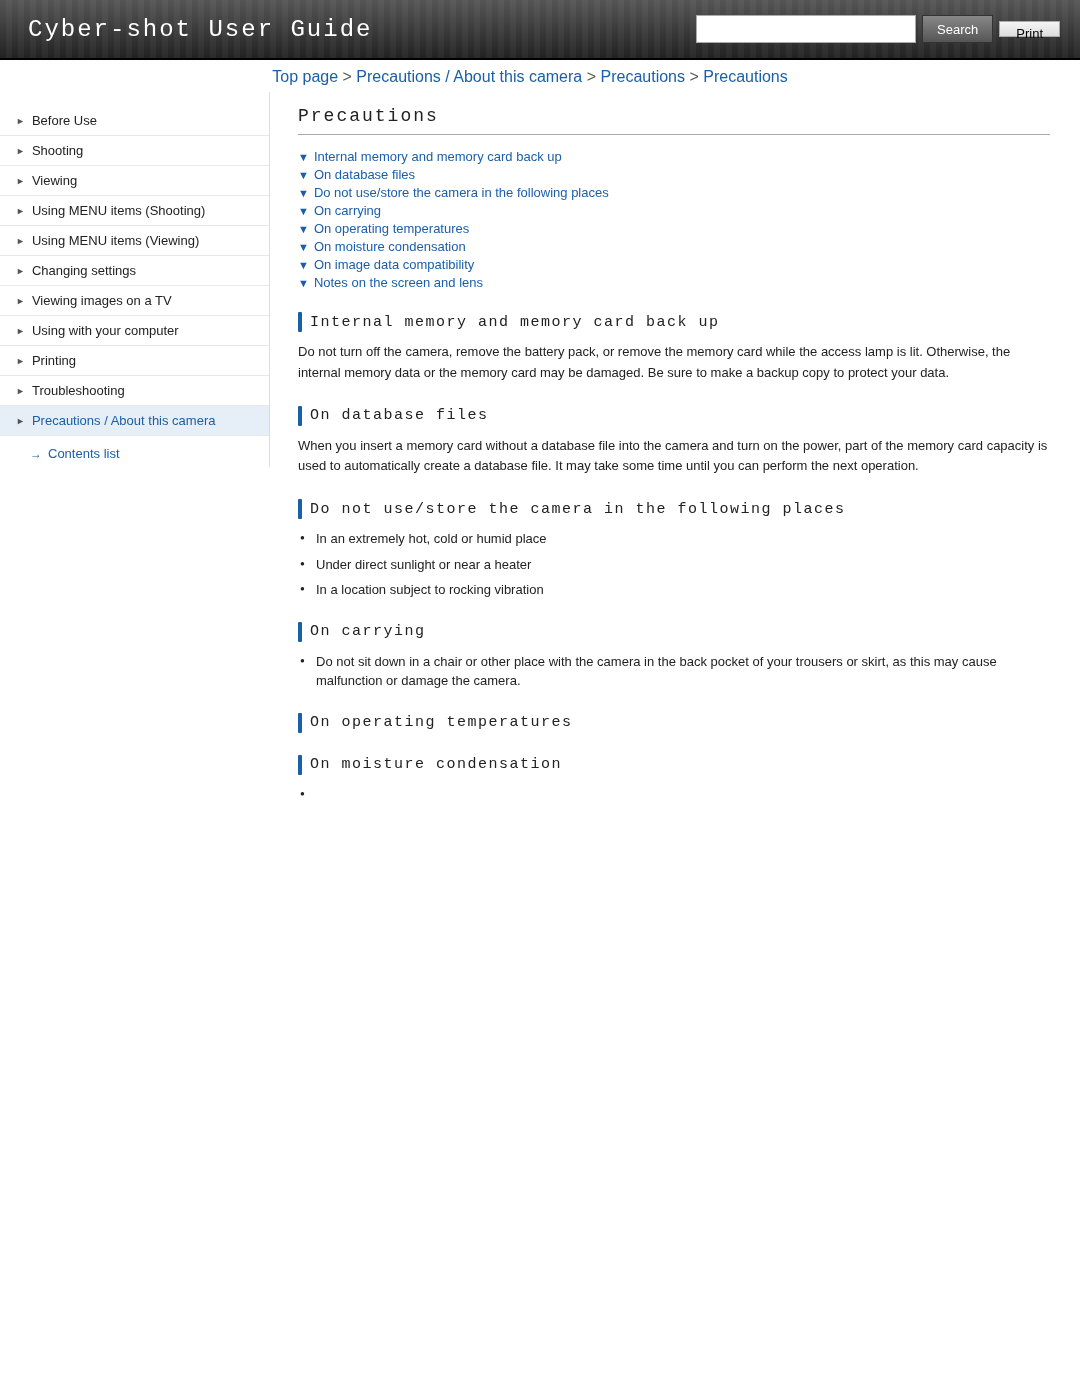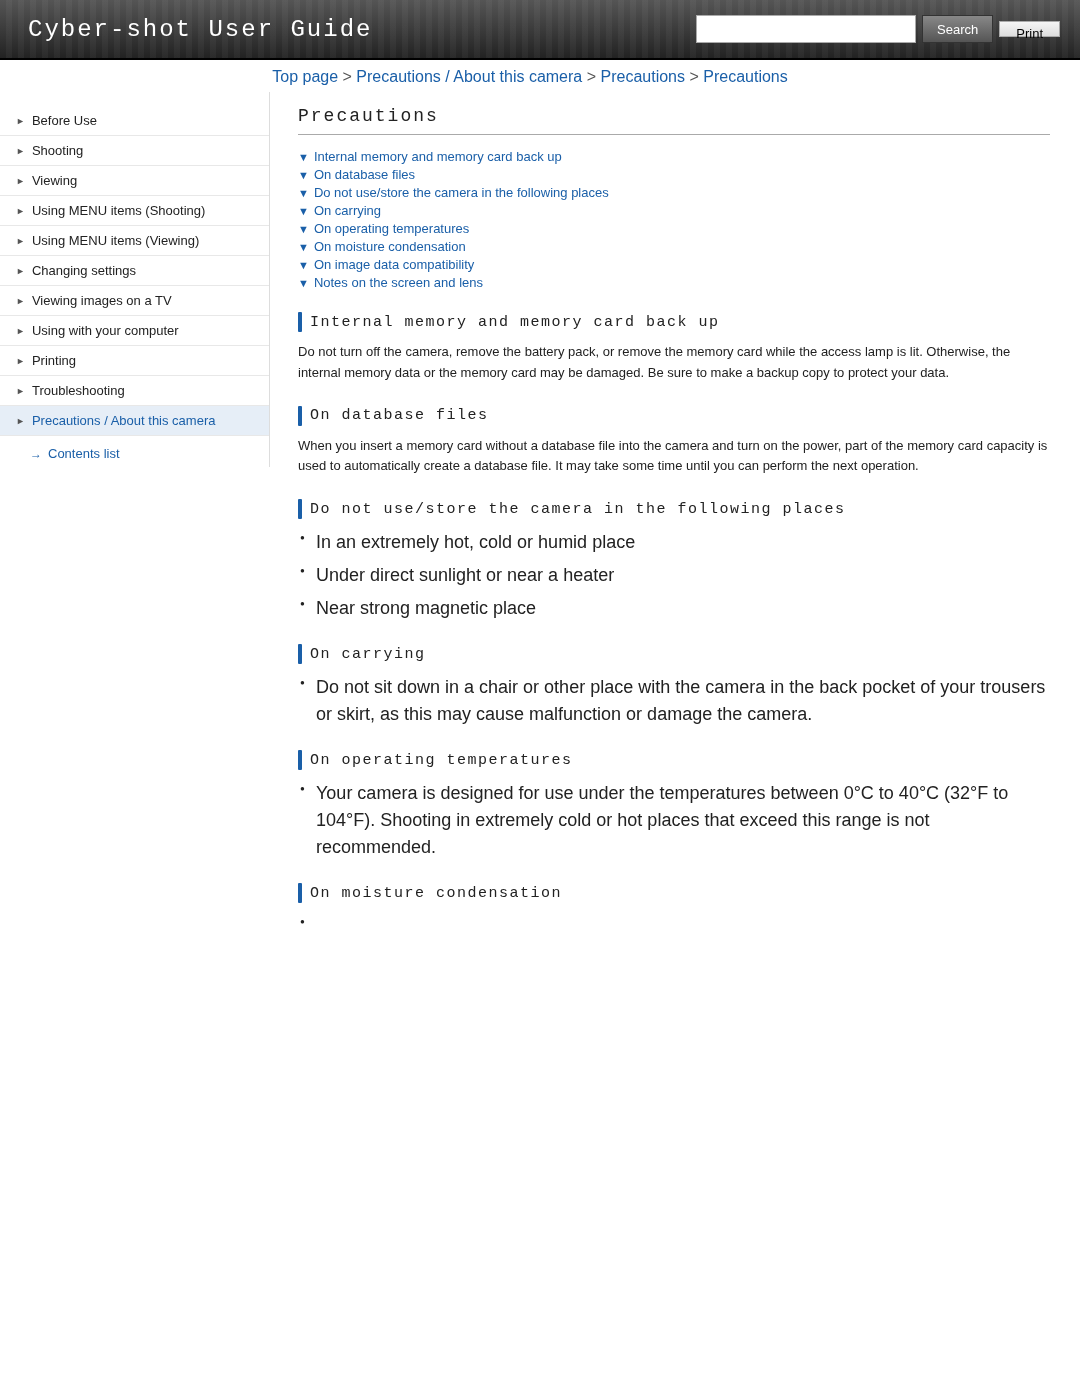--- a/index.html
+++ b/index.html
@@ -204,21 +204,21 @@
     
     .bullet-list {
       list-style: none;
       padding: 0;
       margin: 0 0 10px 0;
     }
     .bullet-list li {
       padding-left: 18px;
       position: relative;
       margin-bottom: 6px;
-      font-size: 18px;
+      font-size: 13px;
       line-height: 1.5;
     }
     .bullet-list li::before {
       content: '●';
       position: absolute;
       left: 2px;
       font-size: 8px;
       top: 3px;
     }
     .bullet-list li .sub-text {
@@ -364,21 +364,21 @@
         <span>Do not use/store the camera in the following places</span>
       </div>
       <ul class="bullet-list">
         <li>
           <span>In an extremely hot, cold or humid place</span>
         </li>
         <li>
           <span>Under direct sunlight or near a heater</span>
         </li>
         <li>
-          <span>Near strong magnetic place</span>
+          <span>In a location subject to rocking vibration</span>
         </li>
       </ul>
     </div>
 
     <div id="s4">
       <div class="section-header">
         <div class="section-bar"></div>
         <span>On carrying</span>
       </div>
       <ul class="bullet-list">
@@ -386,25 +386,20 @@
           <span>Do not sit down in a chair or other place with the camera in the back pocket of your trousers or skirt, as this may cause malfunction or damage the camera.</span>
         </li>
       </ul>
     </div>
 
     <div id="s5">
       <div class="section-header">
         <div class="section-bar"></div>
         <span>On operating temperatures</span>
       </div>
-      <ul class="bullet-list">
-        <li>
-          <span>Your camera is designed for use under the temperatures between 0°C to 40°C (32°F to 104°F). Shooting in extremely cold or hot places that exceed this range is not recommended.</span>
-        </li>
-      </ul>
     </div>
 
     <div id="s6">
       <div class="section-header">
         <div class="section-bar"></div>
         <span>On moisture condensation</span>
       </div>
       <ul class="bullet-list">
         <li></li>
       </ul>

